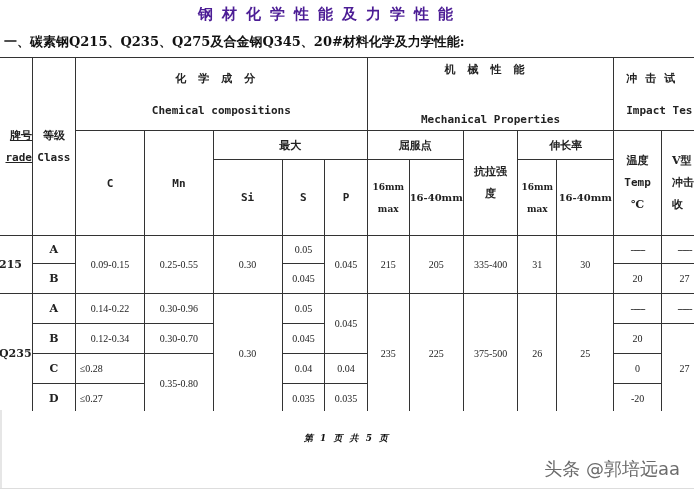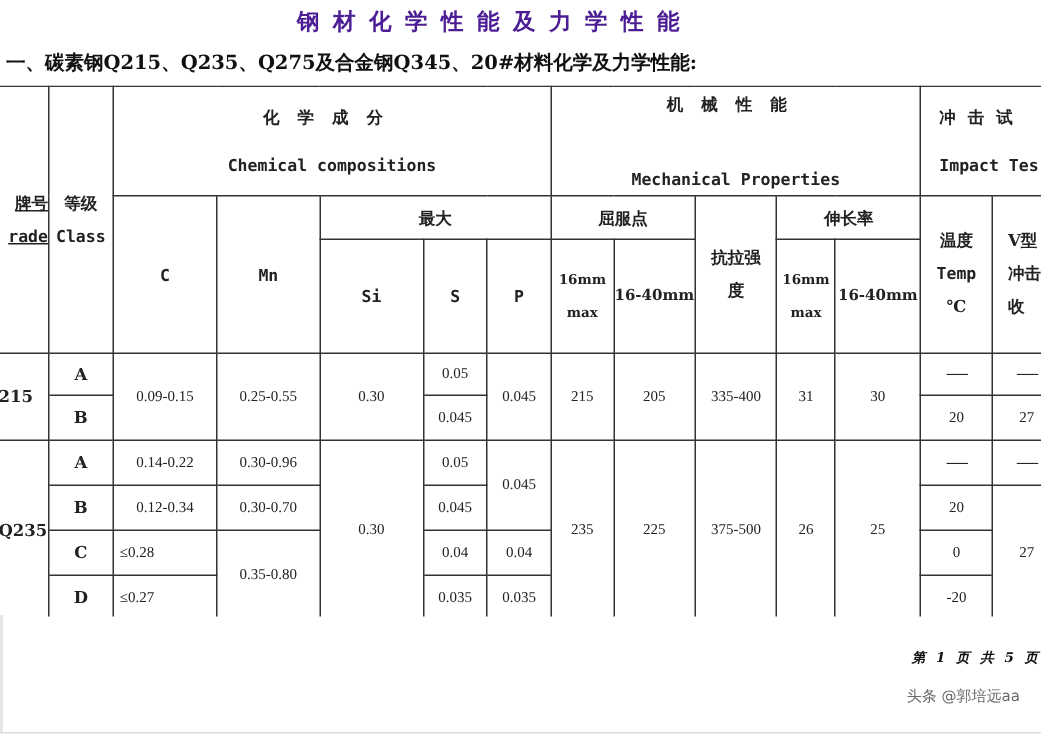--- a/index.html
+++ b/index.html
@@ -30,26 +30,26 @@
   td.hdr { font-weight:bold; font-family:"DejaVu Sans Mono","Liberation Mono",monospace; font-size:11px; }
   .hdr-stack { line-height:22px; }
   .cn-b { font-weight:bold; font-size:11px; }
   .mono { font-family:"DejaVu Sans Mono","Liberation Mono",monospace; }
   .grade { font-weight:bold; text-align:left !important; font-size:11px; }
   .cls { font-weight:bold; font-size:11px; }
   .num { font-family:"Liberation Serif","DejaVu Serif",serif; font-size:10px; }
   .sm { font-size:9px; line-height:22px; font-weight:bold; }
   .dash { letter-spacing:-1px; }
   .page-num {
-    position:absolute; left:0; top:432px; width:694px; text-align:right;
+    position:absolute; left:0; top:432px; width:694px; text-align:center;
     font-size:9px; font-weight:bold; font-style:italic; color:#111; letter-spacing:2px;
   }
   .watermark {
     position:absolute; right:14px; top:457px; font-family:"DejaVu Sans","Liberation Sans",sans-serif;
-    font-size:10px; color:#6b6b6b; text-shadow:0 0 2px #fff, 0 0 3px #fff;
+    font-size:18px; color:#6b6b6b; text-shadow:0 0 2px #fff, 0 0 3px #fff;
   }
   .page-border-bottom {
     position:absolute; left:0; top:488px; width:694px; height:1px; background:#ddd;
   }
   .page-edge-left { position:absolute; left:0; top:410px; width:2px; height:78px; background:#e6e6e6; }
 </style>
 </head>
 <body>
 
 <div class="doc-title">钢材化学性能及力学性能</div>

